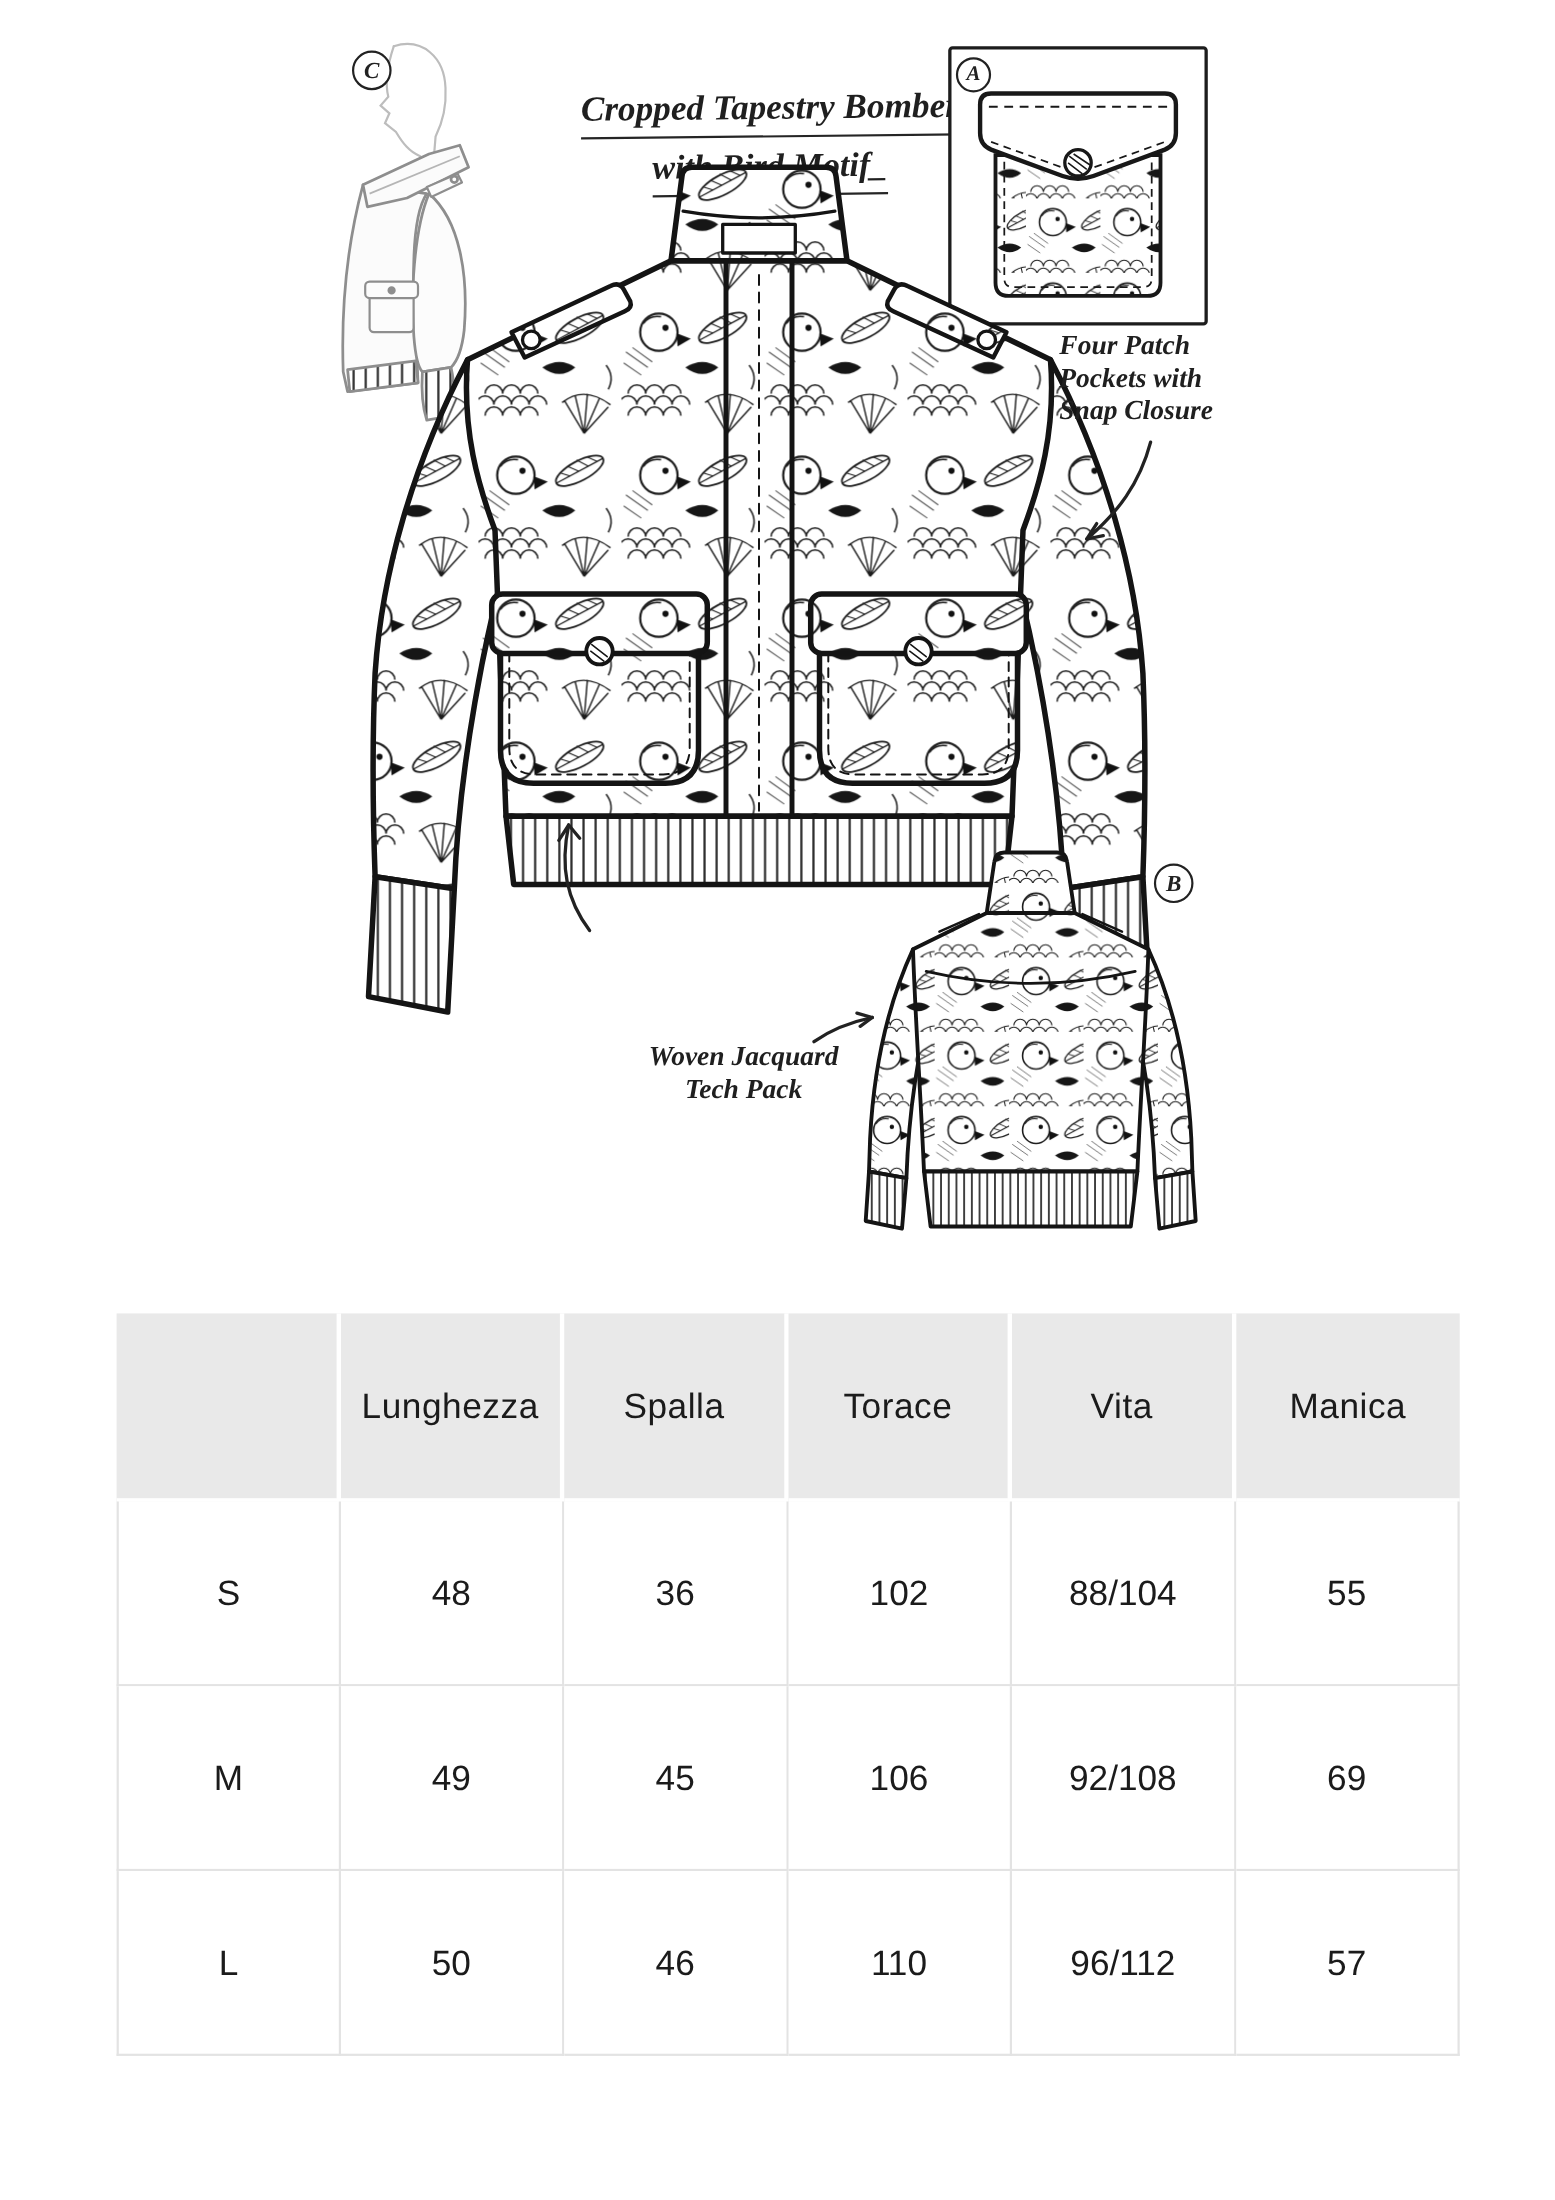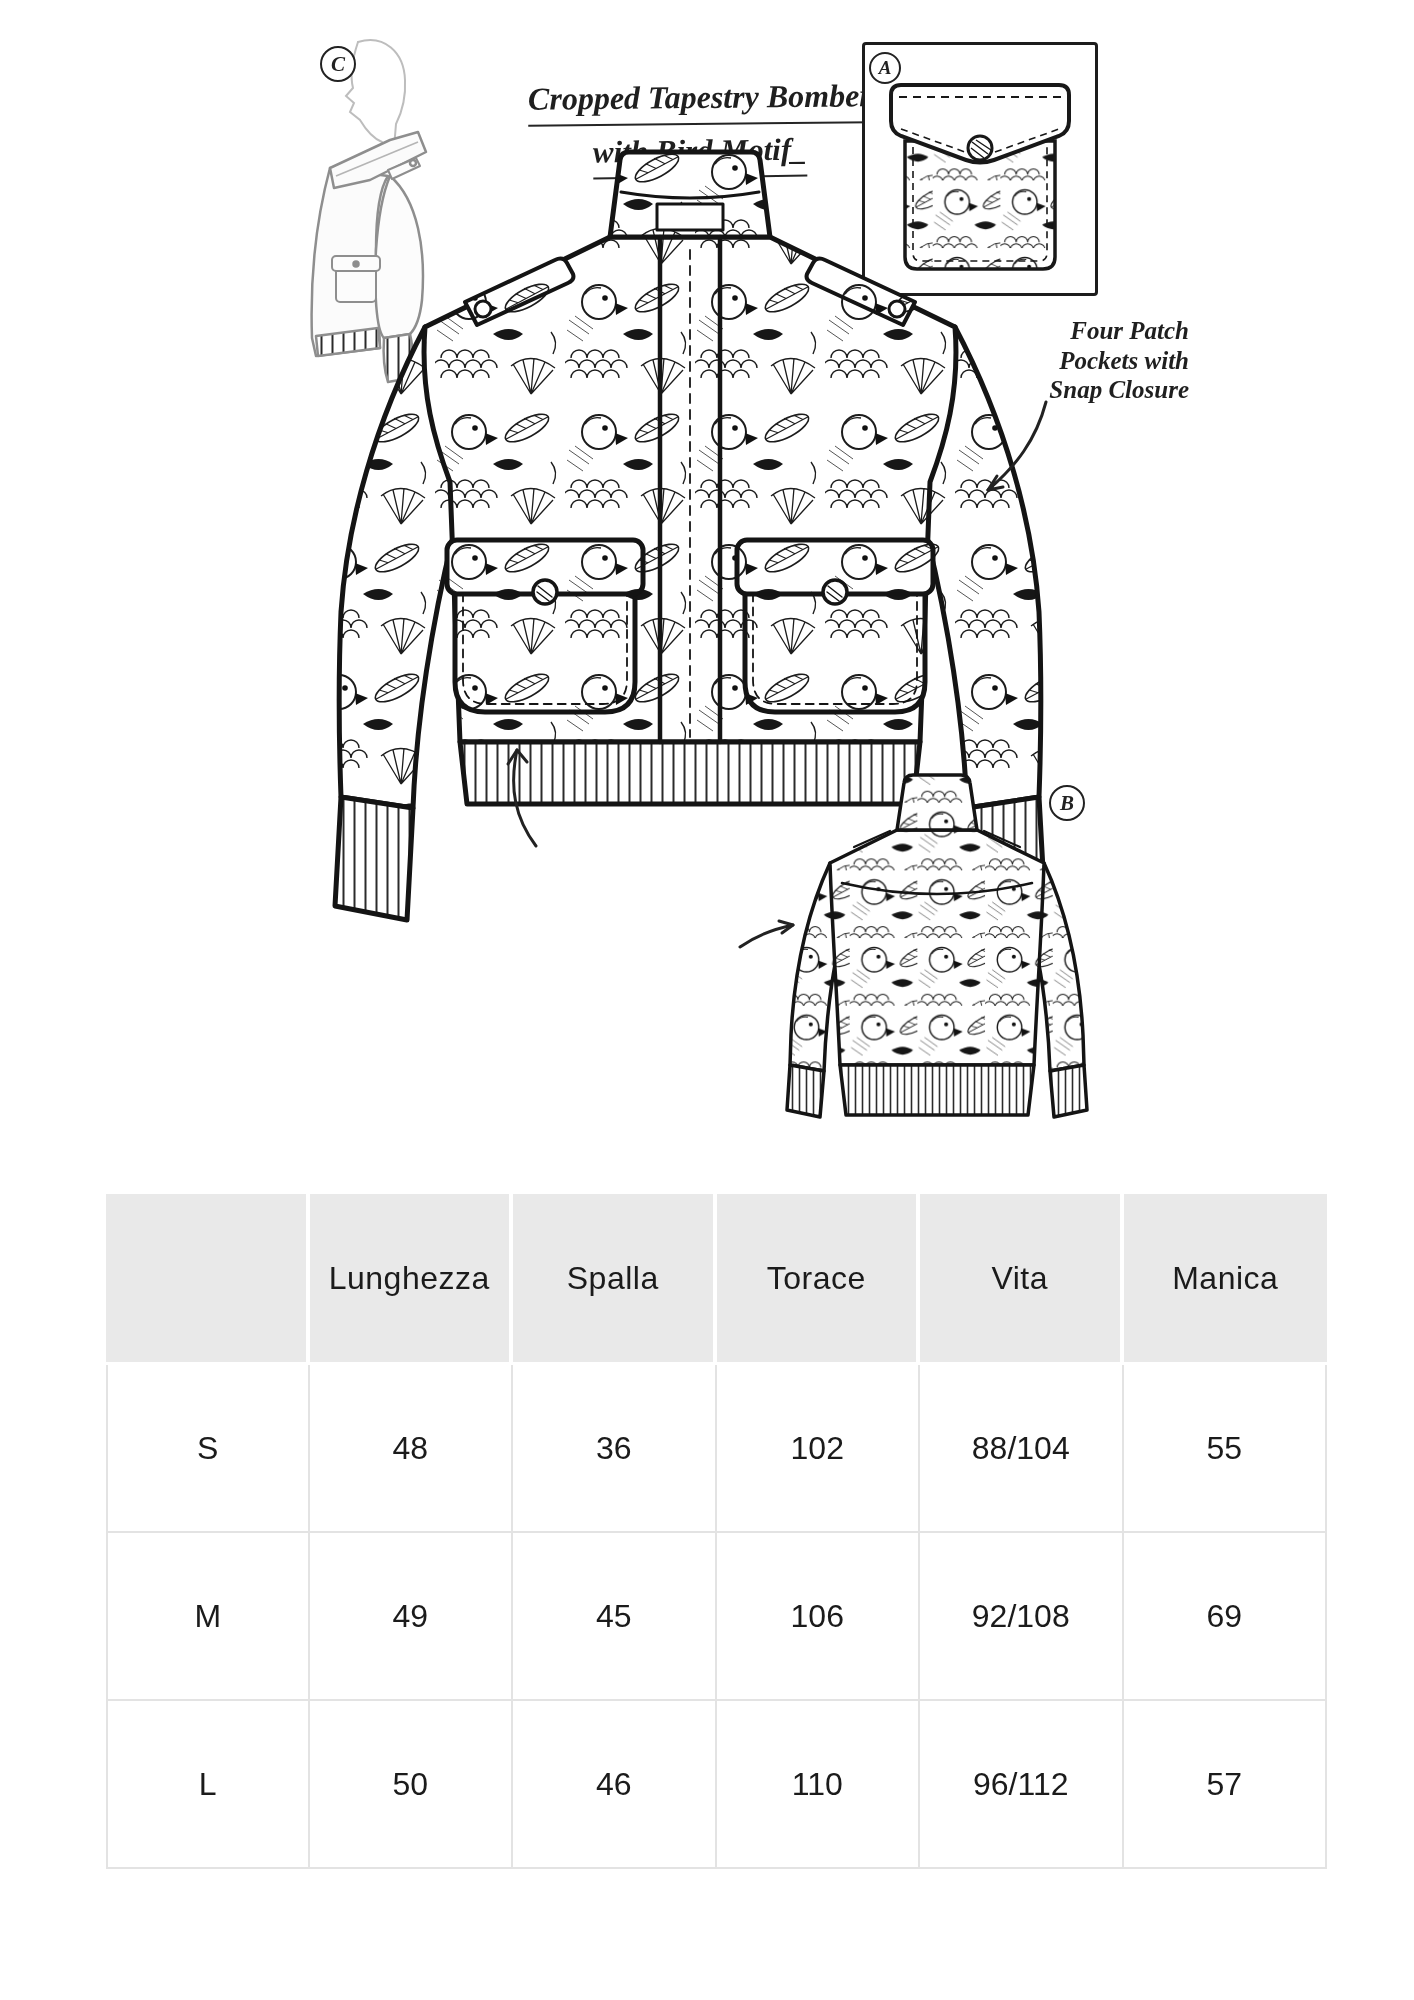--- a/index.html
+++ b/index.html
@@ -8,21 +8,21 @@
   .abs{position:absolute;}
 
   
   .hand{font-family:"Liberation Serif",serif;font-style:italic;font-weight:600;color:#1f1f1f;}
   .title-block{left:470px;top:74px;width:460px;text-align:center;line-height:1.45;}
   .title-block .t1{font-size:32px;display:inline-block;border-bottom:2.5px solid #252525;
                    padding-bottom:3px;transform:rotate(-0.6deg);}
   .title-block .t2{font-size:31px;display:inline-block;border-bottom:2.5px solid #252525;
                    padding-bottom:2px;transform:rotate(-0.8deg);margin-top:4px;}
   .note{font-size:25px;line-height:1.18;}
-  .note-right{left:963px;top:316px;width:190px;text-align:right;margin-left:36px;}
+  .note-right{left:963px;top:300px;width:190px;text-align:left;}
   .note-left{left:528px;top:836px;width:240px;text-align:left;}
   .note-fabric{left:566px;top:946px;width:220px;text-align:center;}
 
   
   .view-letter{width:32px;height:32px;border:2.5px solid #222;border-radius:50%;
                display:flex;align-items:center;justify-content:center;
                font-family:"Liberation Serif",serif;font-style:italic;font-weight:700;
                font-size:21px;color:#222;background:#fff;}
   .vl-a{left:869px;top:52px;width:28px;height:28px;font-size:19px;}
   .vl-b{left:1049px;top:785px;}
@@ -198,20 +198,24 @@
 
     <div class="abs view-letter vl-a">A</div>
     <div class="abs view-letter vl-b">B</div>
     <div class="abs view-letter vl-c">C</div>
 
     <div class="abs hand note note-right">
       <div>Four Patch</div>
       <div>Pockets with</div>
       <div>Snap Closure</div>
     </div>
+    <div class="abs hand note note-fabric">
+      <div>Woven Jacquard</div>
+      <div>Tech Pack</div>
+    </div>
   </div>
 
   <table class="abs size-table">
     <thead>
       <tr>
         <th></th>
         <th>Lunghezza</th>
         <th>Spalla</th>
         <th>Torace</th>
         <th>Vita</th>

